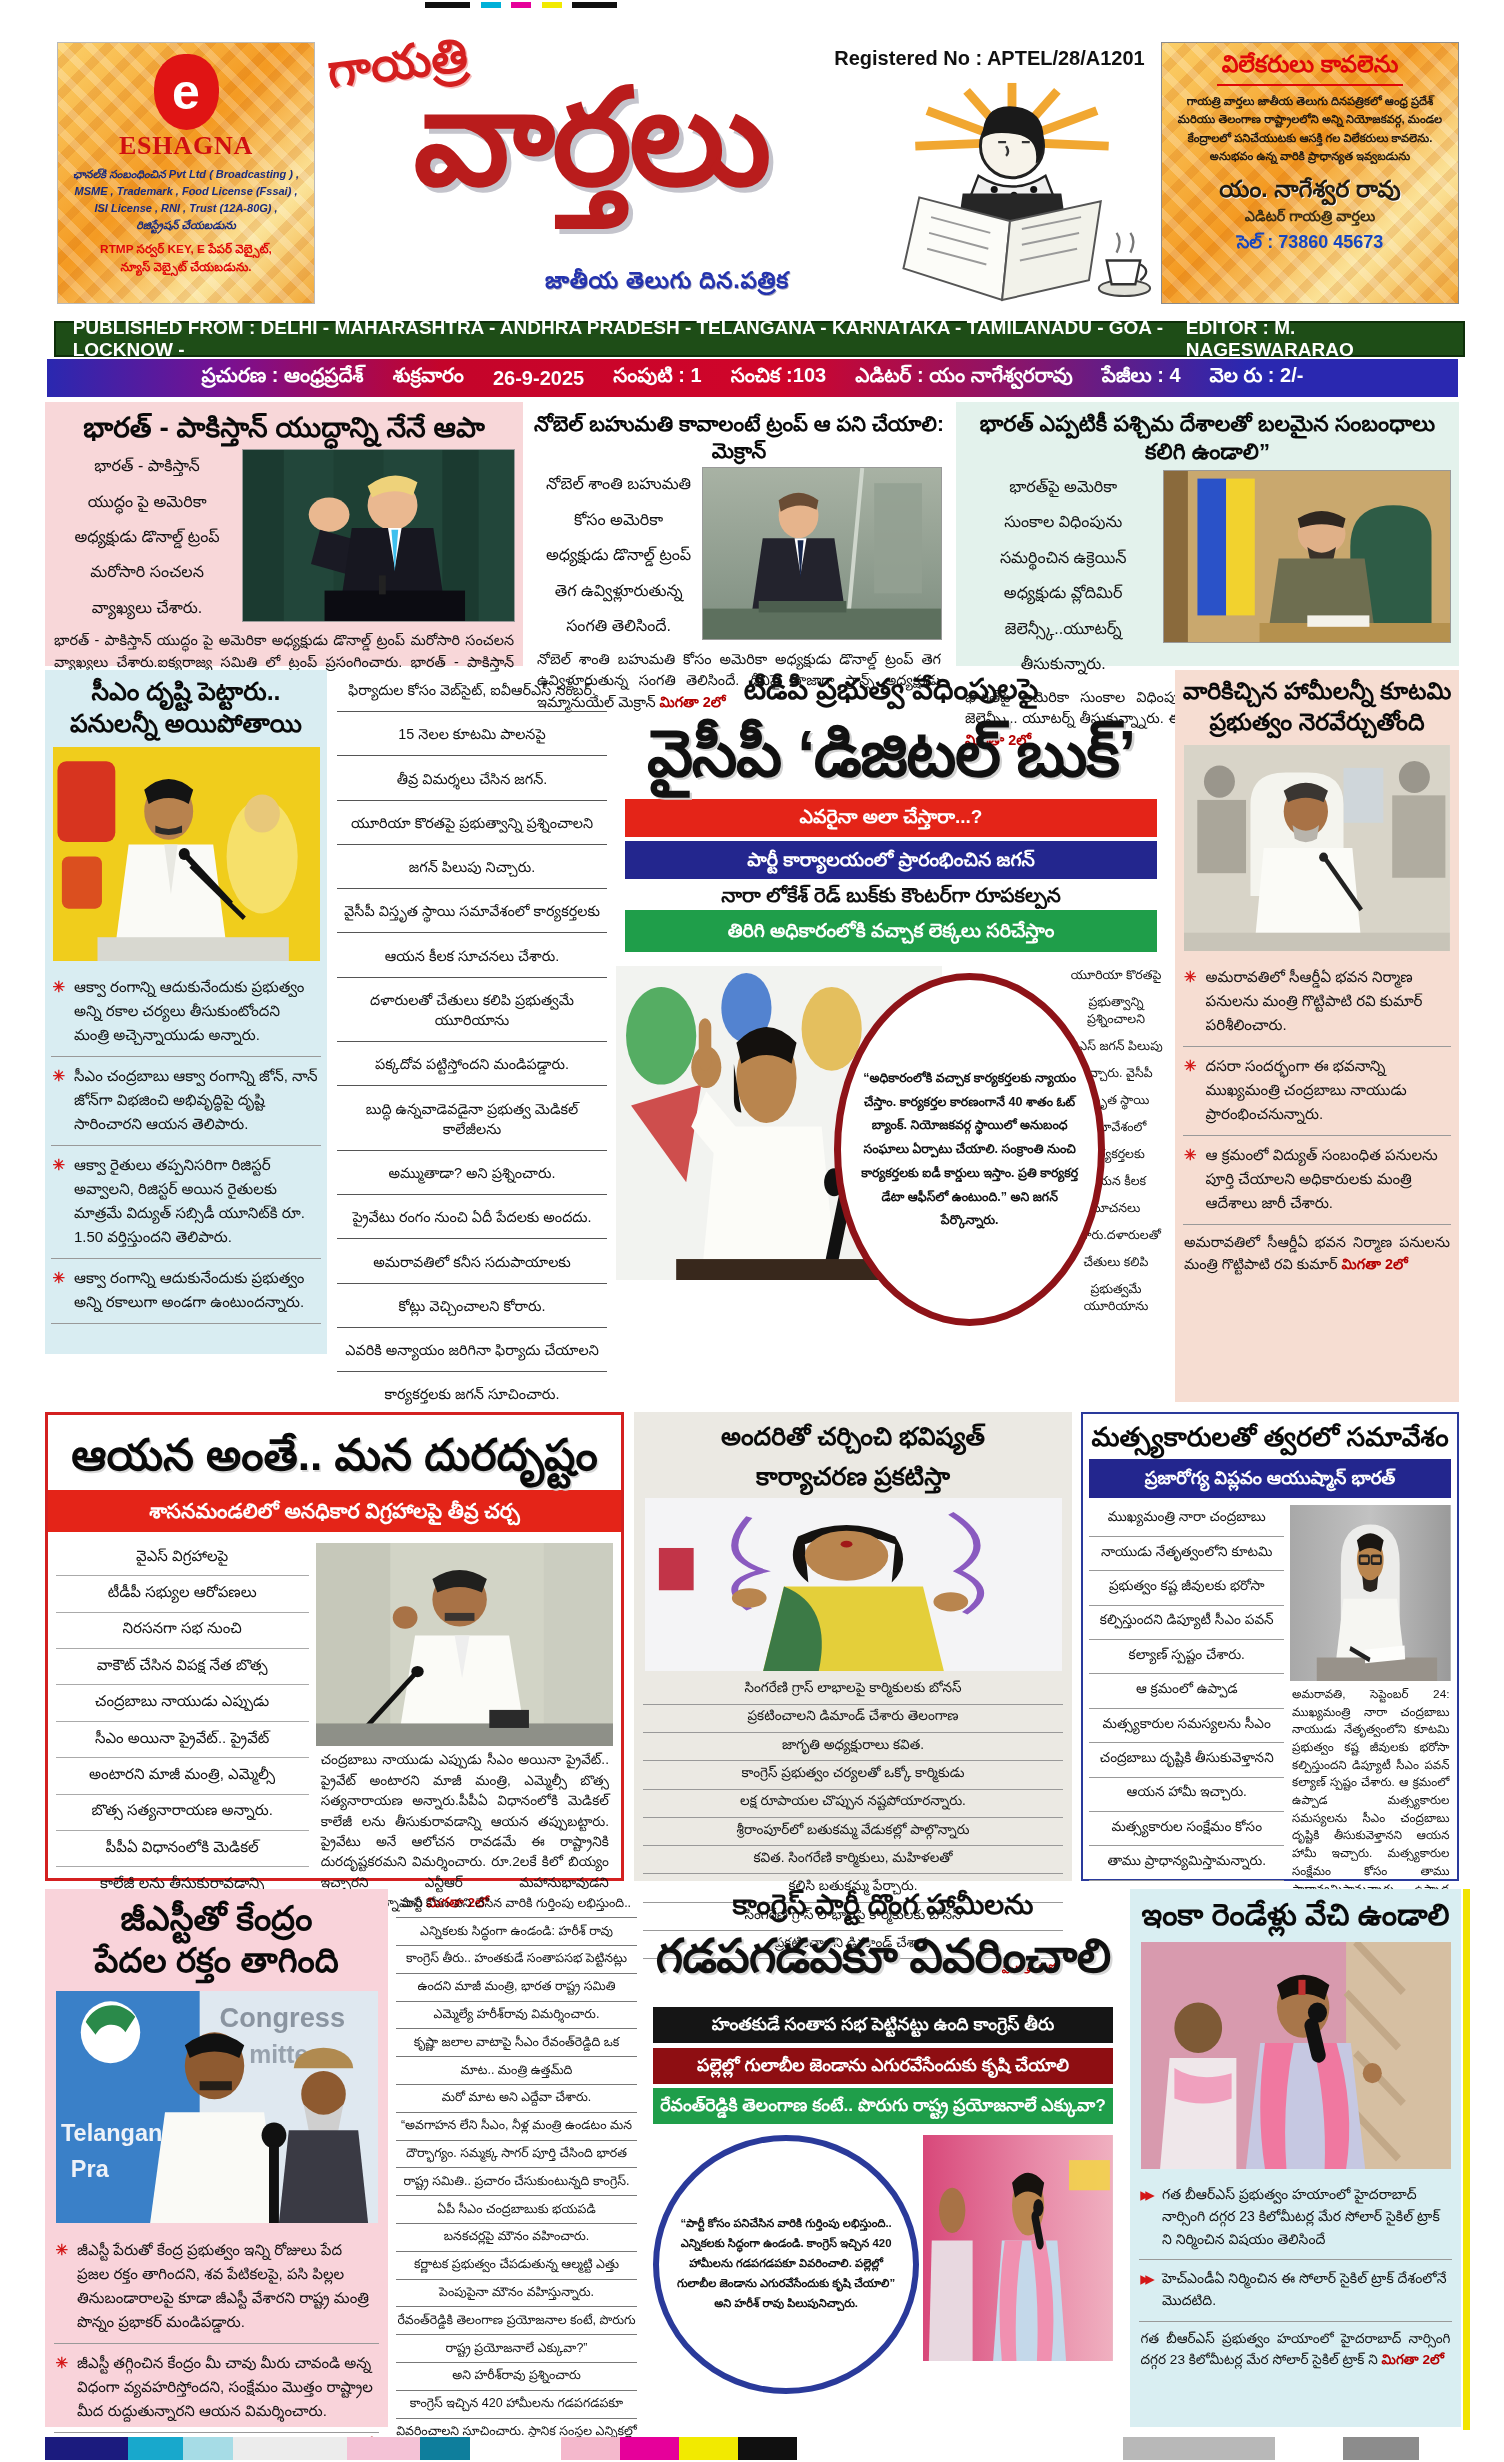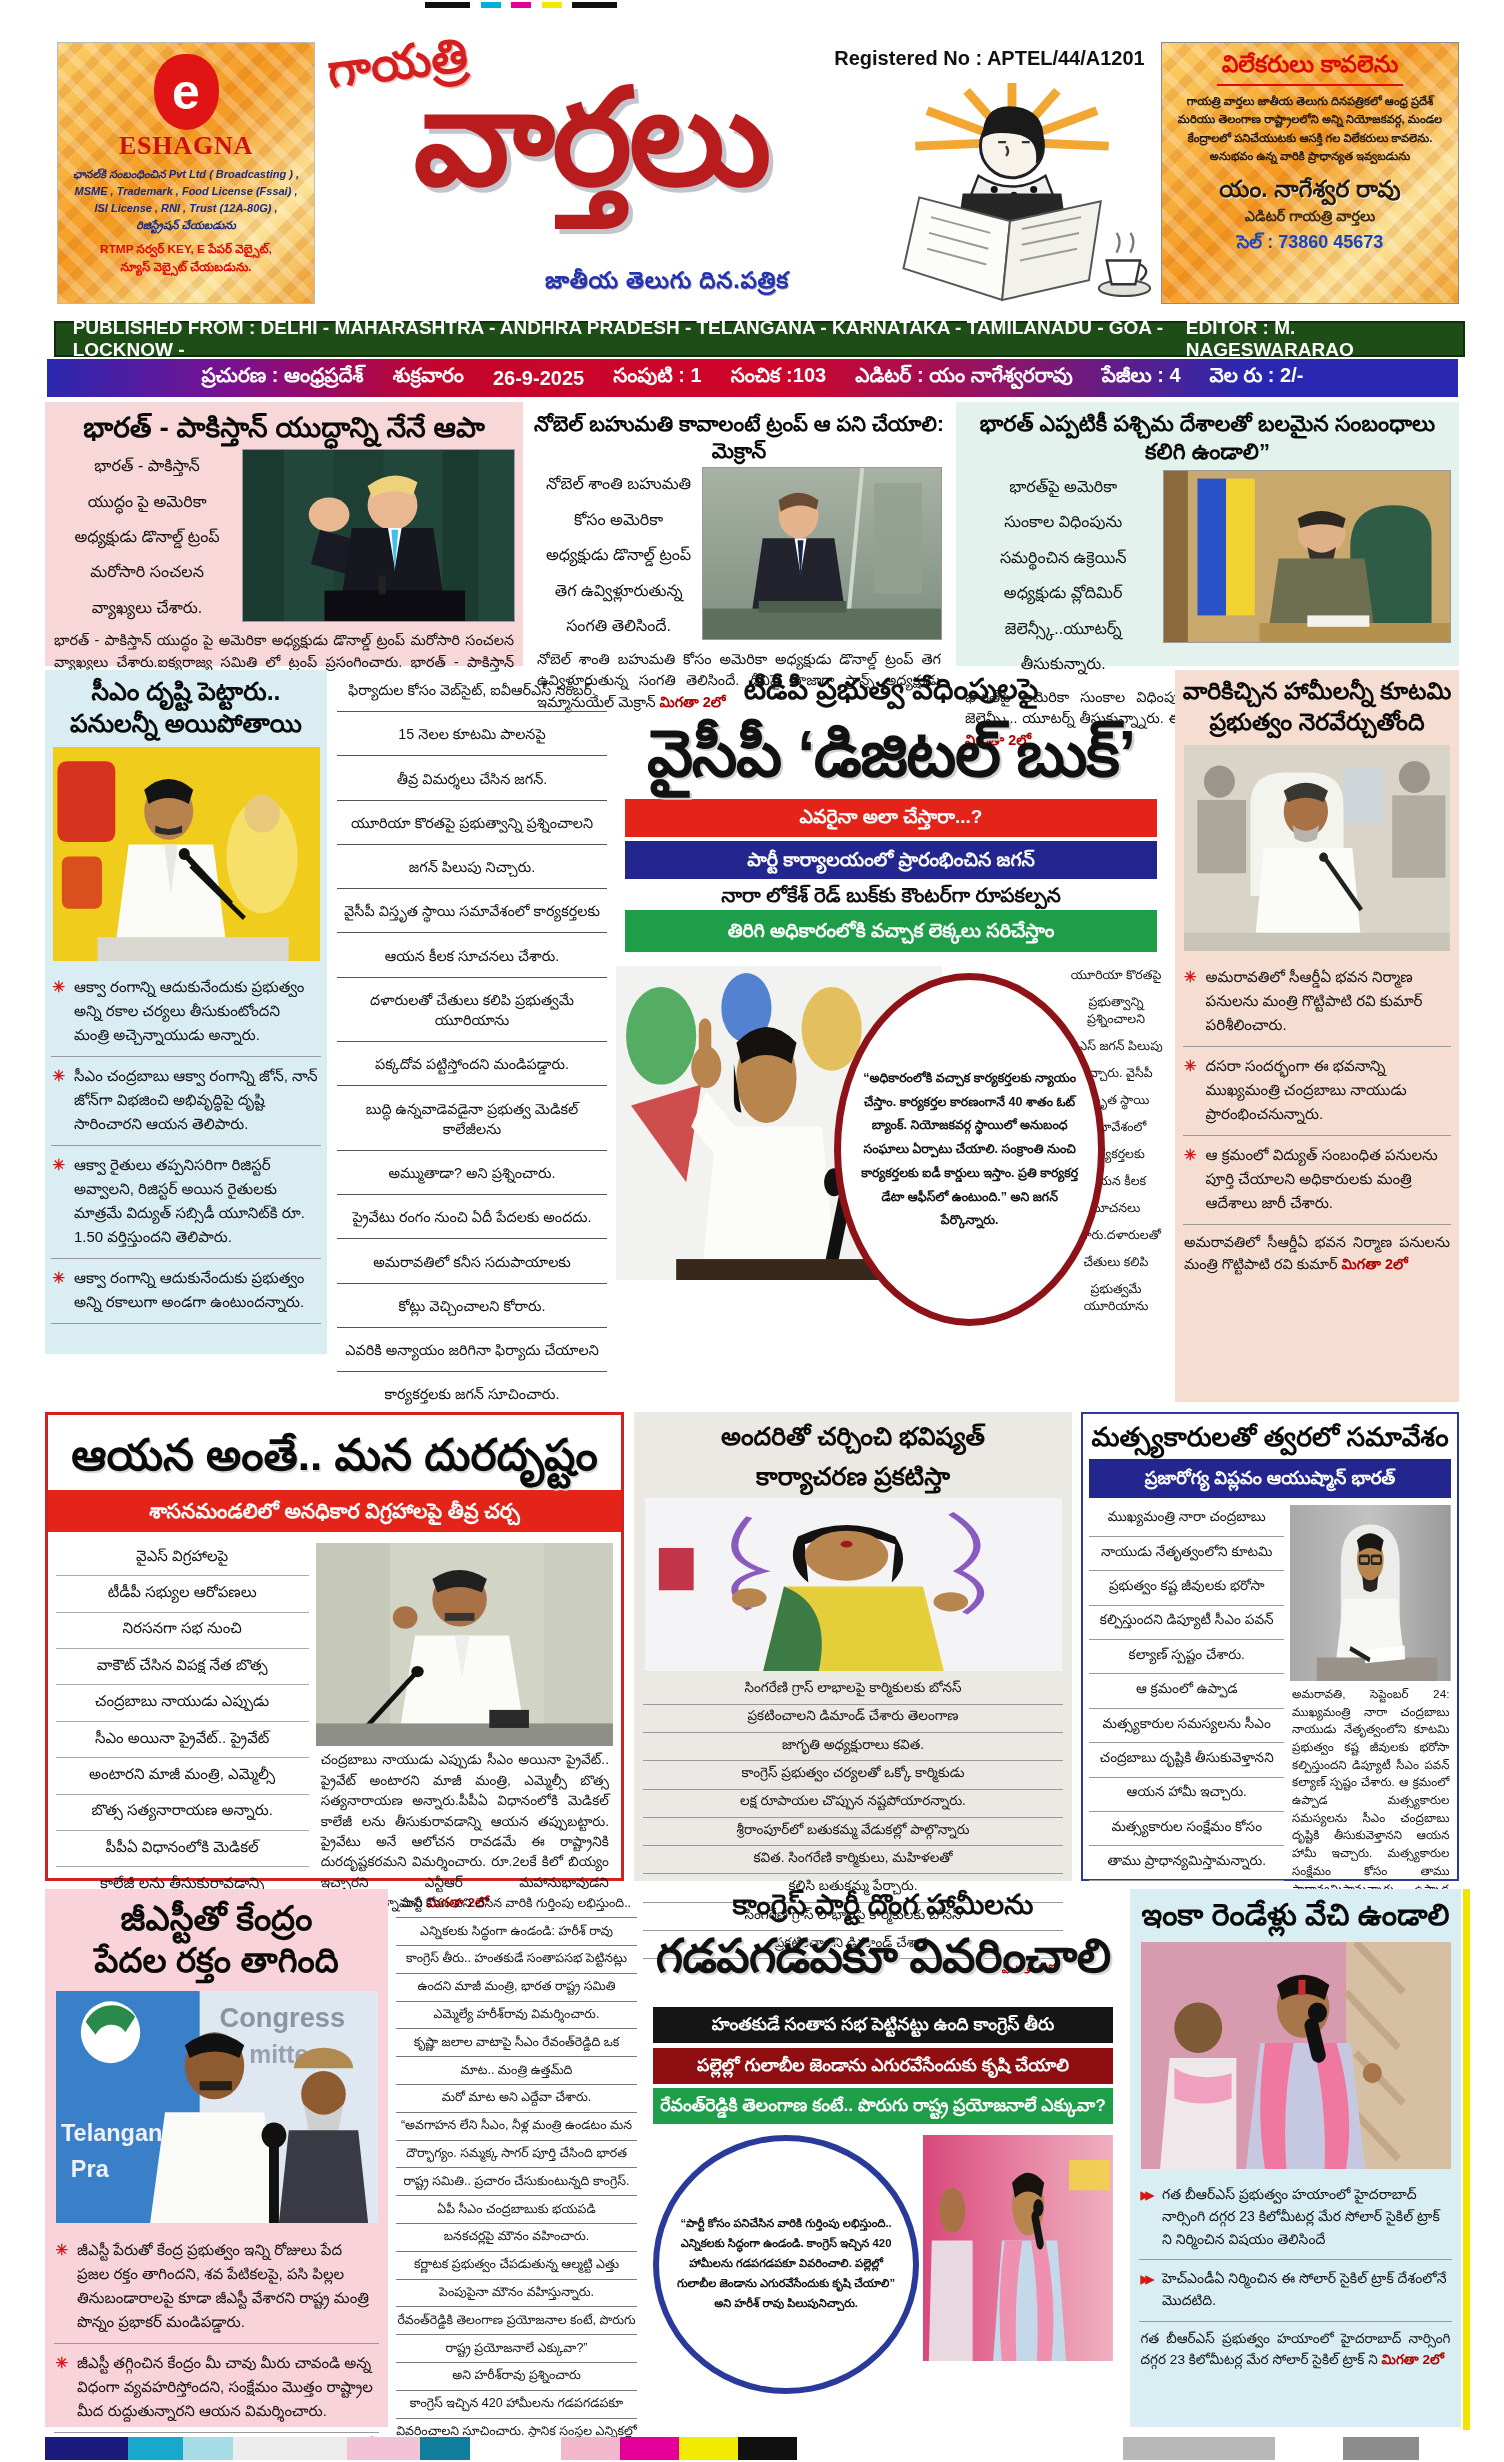--- a/index.html
+++ b/index.html
@@ -127,21 +127,21 @@
       </div>
     <div class="esred" style="margin-top:7.6px">
         <div class="ln">RTMP సర్వర్ KEY, E పేపర్ వెబ్సైట్,</div>
         <div class="ln">న్యూస్ వెబ్సైట్ చేయబడును.</div>
       </div>
   </div>
 
   <div class="abs gayatri" style="left:328px;top:36px">గాయత్రి</div>
   <div class="abs vartalu" style="left:303px;top:67px;width:576px;text-align:center">వార్తలు</div>
   <div class="abs tagline" style="left:500px;top:267px;width:334px;text-align:center">జాతీయ తెలుగు దిన.పత్రిక</div>
-  <div class="abs regno" style="left:815px;top:47px;width:349px;text-align:center">Registered No : APTEL/44/A1201</div>
+  <div class="abs regno" style="left:815px;top:47px;width:349px;text-align:center">Registered No : APTEL/28/A1201</div>
 
   <div class="abs" style="left:864px;top:79px;width:296px;height:226px">
     <svg viewBox="0 0 150 115" preserveAspectRatio="none">
       <g stroke="#f0a020" stroke-width="4.5" opacity="0.92">
         <path d="M75 32 L75 2"></path>
           <path d="M75 32 L52 6"></path>
           <path d="M75 32 L98 6"></path>
         <path d="M75 32 L32 16"></path>
           <path d="M75 32 L118 16"></path>
           <path d="M75 32 L26 34"></path>

